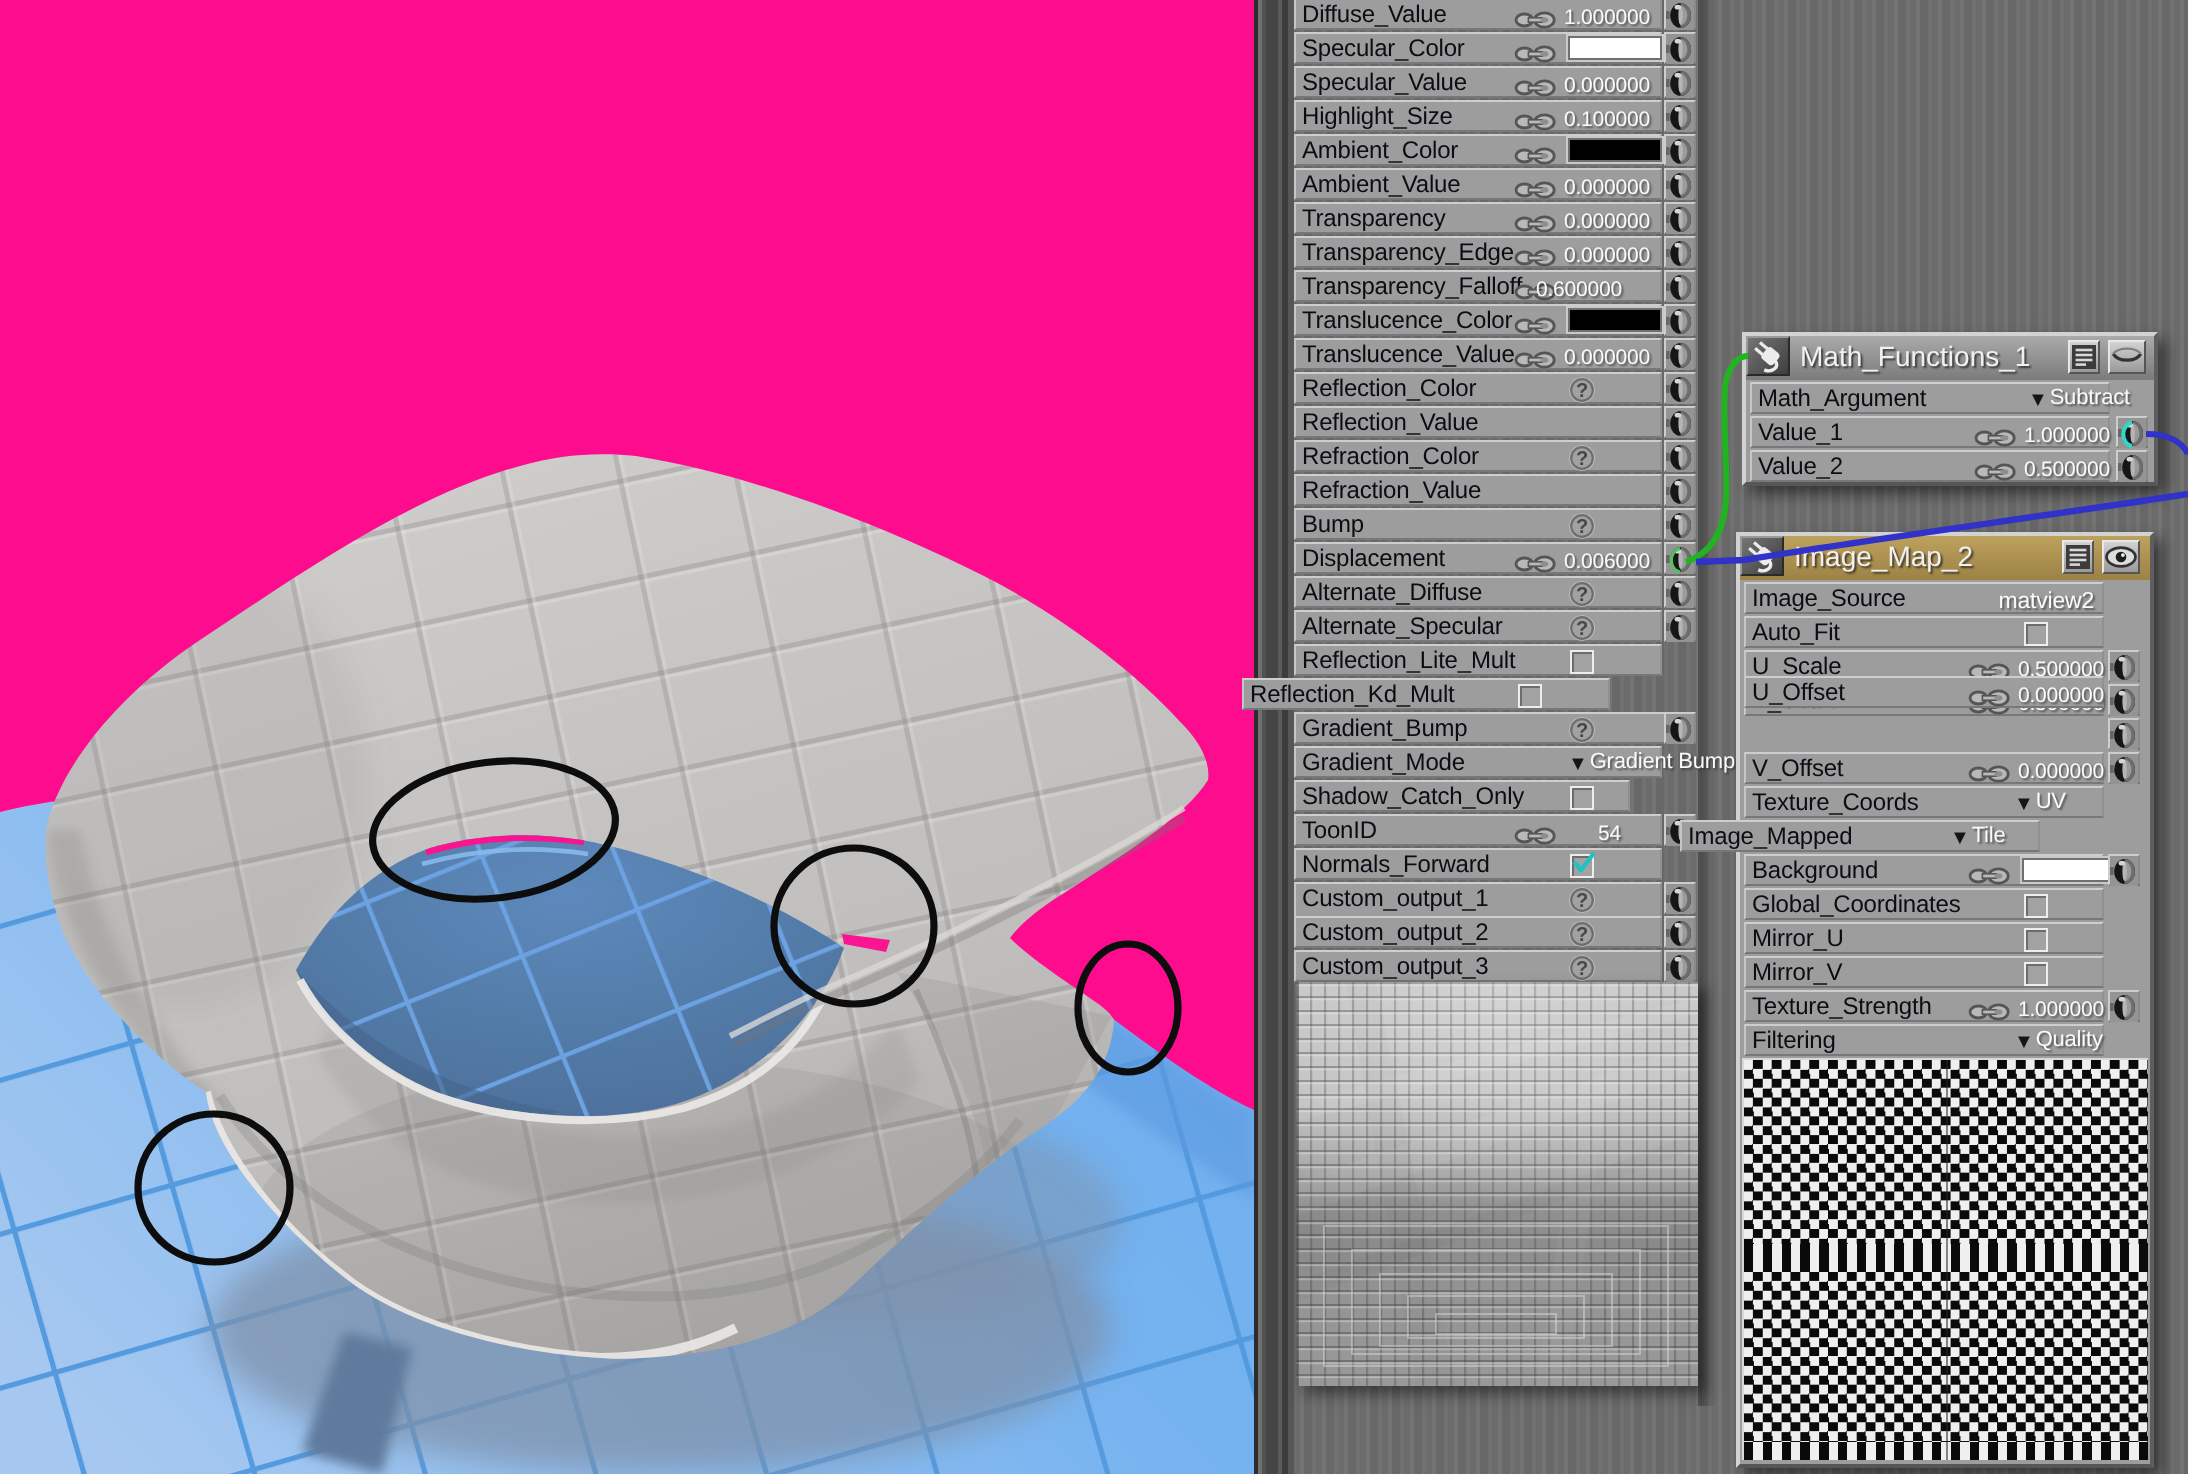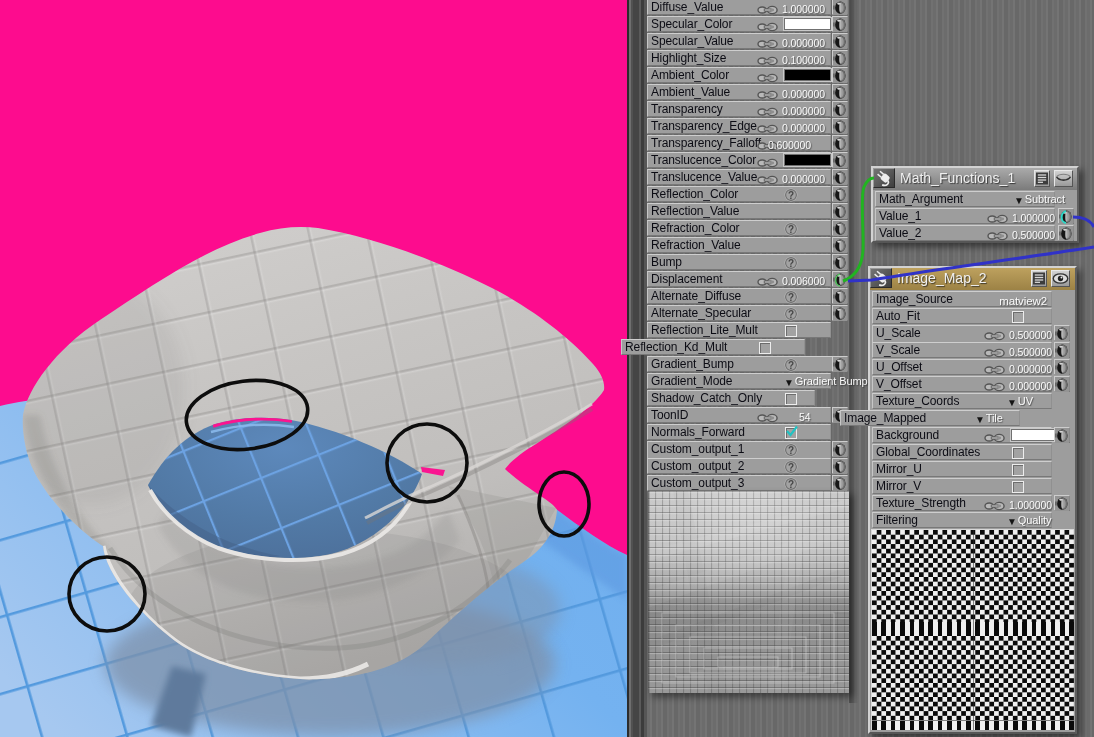--- a/index.html
+++ b/index.html
@@ -751,21 +751,21 @@
 </div>
 <div class="knobbox" style="left:1054px;top:342px"><svg width="14" height="15" viewBox="0 0 14 15">
         <rect x="0" y="0" width="14" height="15" fill="#949494"></rect>
         <rect x="0" y="5.5" width="1.8" height="4" fill="#666"></rect>
         <ellipse cx="7.3" cy="7.7" rx="5.2" ry="6.2" fill="#161616"></ellipse>
         <path d="M7.3 1.5 A 5.2 6.2 0 0 1 7.3 13.9 Z" fill="#6e6e6e"></path>
         <path d="M7.3 2.6 A 4.2 5.2 0 0 1 7.3 12.8 Z" fill="#9a9a9a"></path>
         <ellipse cx="7.3" cy="7.7" rx="1.1" ry="4.8" fill="#b5b5b5"></ellipse>
         <ellipse cx="5.9" cy="3.6" rx="1.6" ry="1.2" fill="#d5d5d5"></ellipse>
       </svg></div>
-<div class="row" style="left:872px;top:359px;width:180px;height:16px">
+<div class="row" style="left:872px;top:338px;width:180px;height:16px">
 <span class="lbl">U_Offset</span>
 <span style="position:absolute;left:111px;top:3.5px"><svg class="dial" width="22" height="10" viewBox="0 0 22 10">
           <ellipse cx="5.2" cy="5" rx="4.2" ry="3" fill="#b9b9b9" stroke="#555" stroke-width="1.4"></ellipse>
           <ellipse cx="15.2" cy="5" rx="4.9" ry="3.6" fill="#b9b9b9" stroke="#555" stroke-width="1.4"></ellipse>
           <rect x="7.2" y="3.9" width="7" height="2.2" fill="#b9b9b9" stroke="#555" stroke-width="0.8"></rect>
           <ellipse cx="15.2" cy="5" rx="2" ry="1.4" fill="#8e8e8e"></ellipse>
         </svg></span>
 <span class="v" style="left:134px;width:45px;text-align:right">0.000000</span>
 </div>
 <div class="knobbox" style="left:1054px;top:359px"><svg width="14" height="15" viewBox="0 0 14 15">

